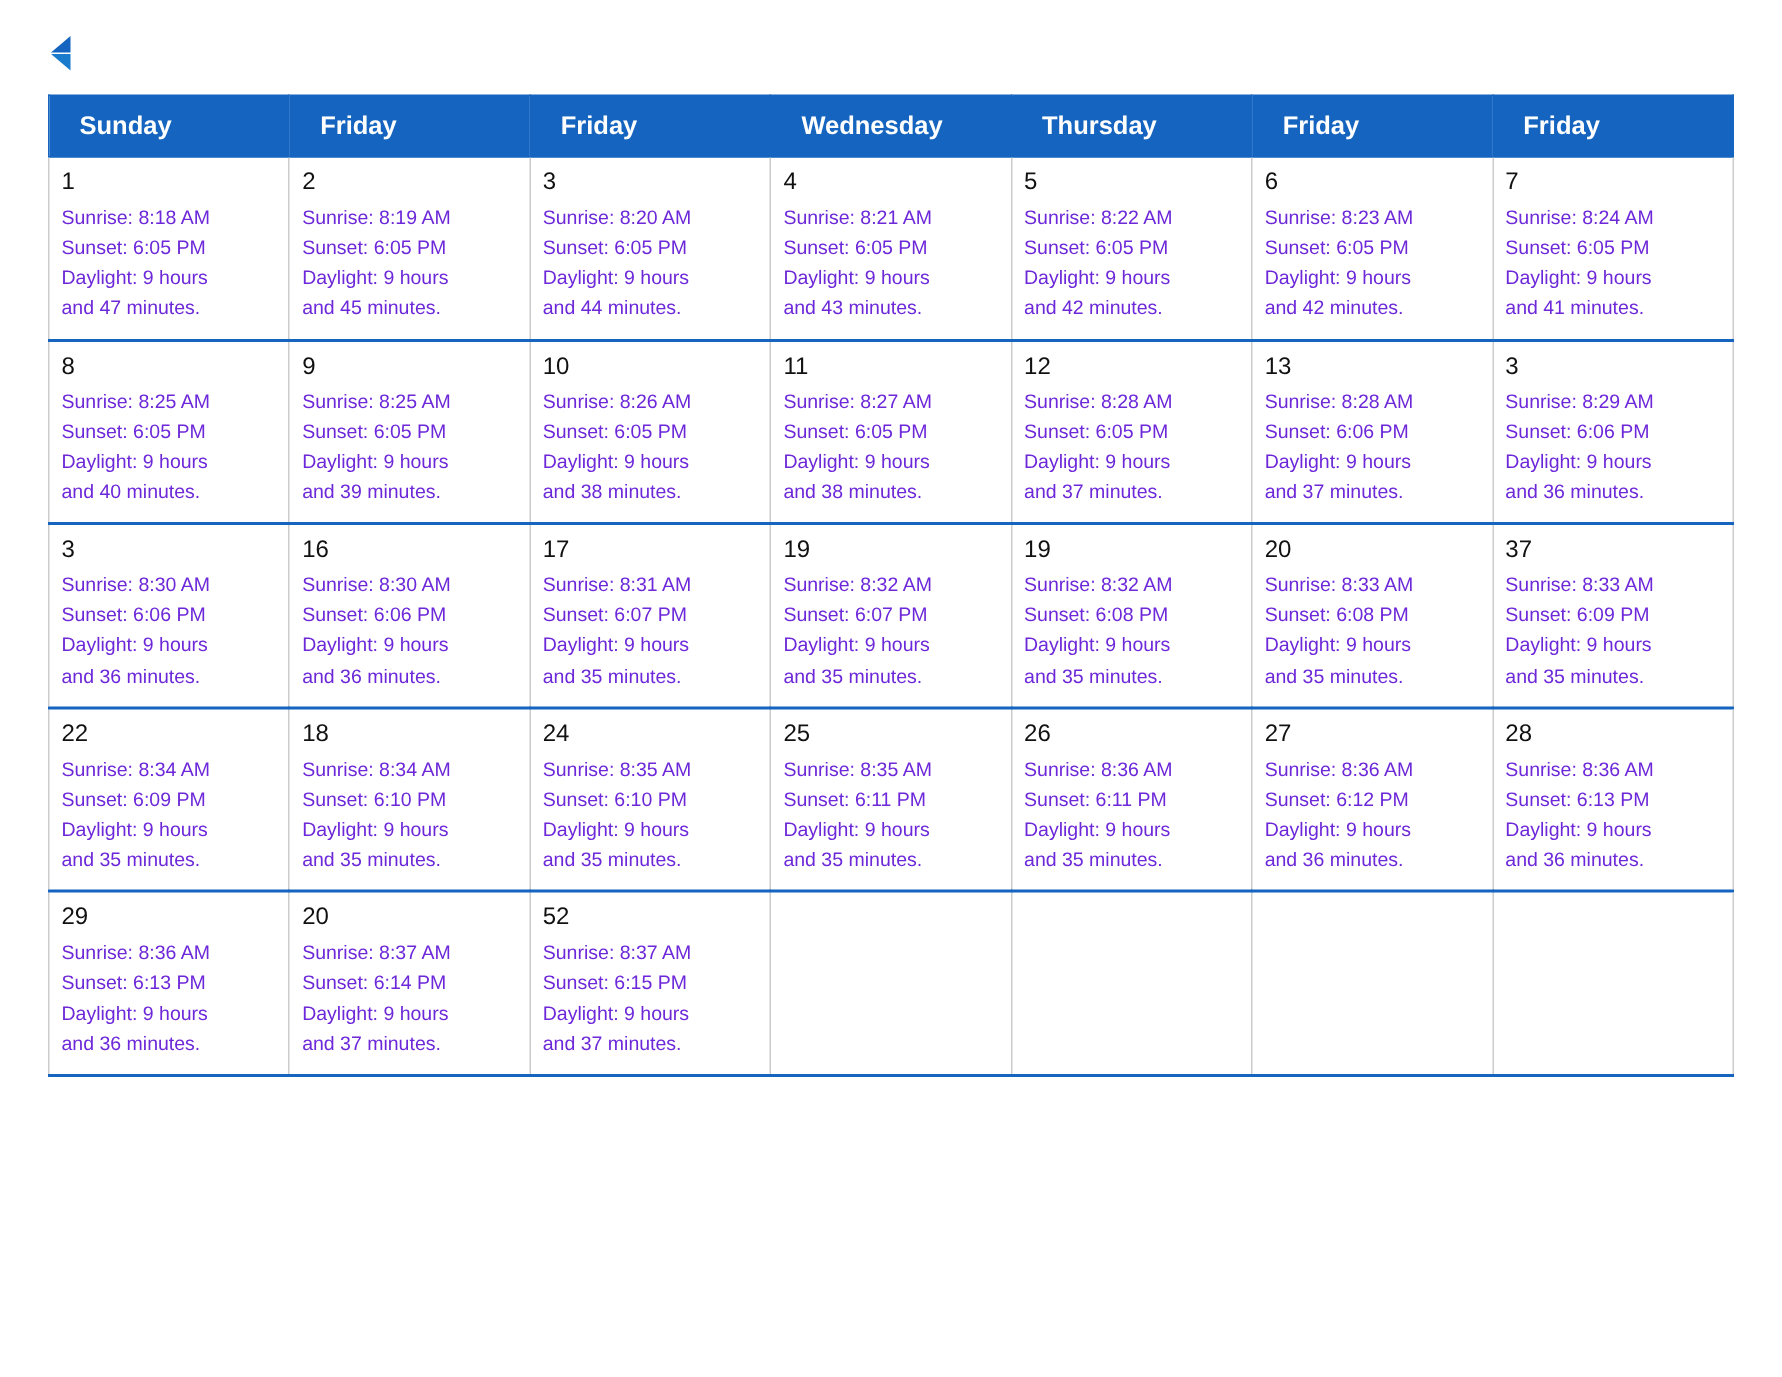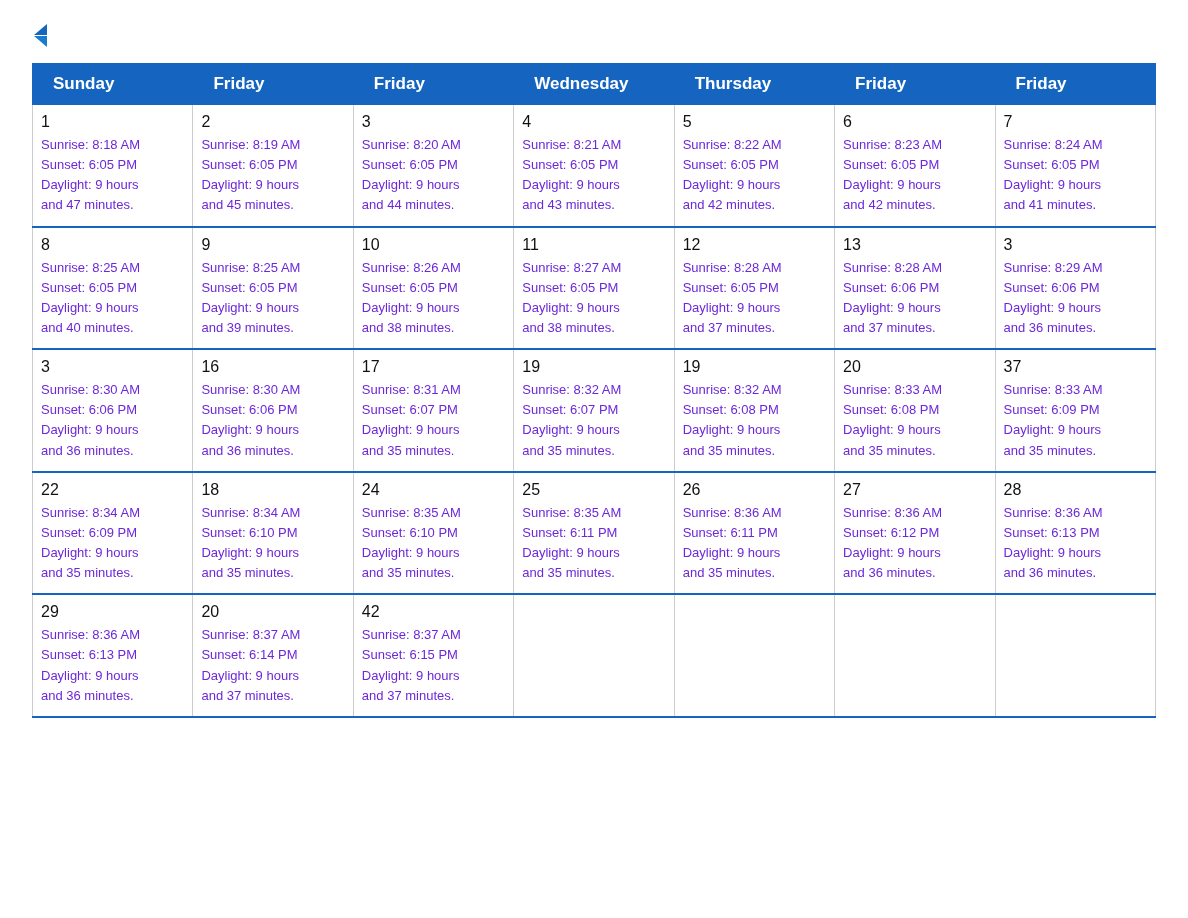--- a/index.html
+++ b/index.html
@@ -395,21 +395,21 @@
         <td>
           <span class="day-number">20</span>
         <div class="day-info">
           Sunrise: 8:37 AM<br>
           Sunset: 6:14 PM<br>
           Daylight: 9 hours<br>
           and 37 minutes.
         </div>
         </td>
         <td>
-          <span class="day-number">42</span>
+          <span class="day-number">52</span>
         <div class="day-info">
           Sunrise: 8:37 AM<br>
           Sunset: 6:15 PM<br>
           Daylight: 9 hours<br>
           and 37 minutes.
         </div>
         </td>
         <td class="empty-cell"></td>
         <td class="empty-cell"></td>
         <td class="empty-cell"></td>

